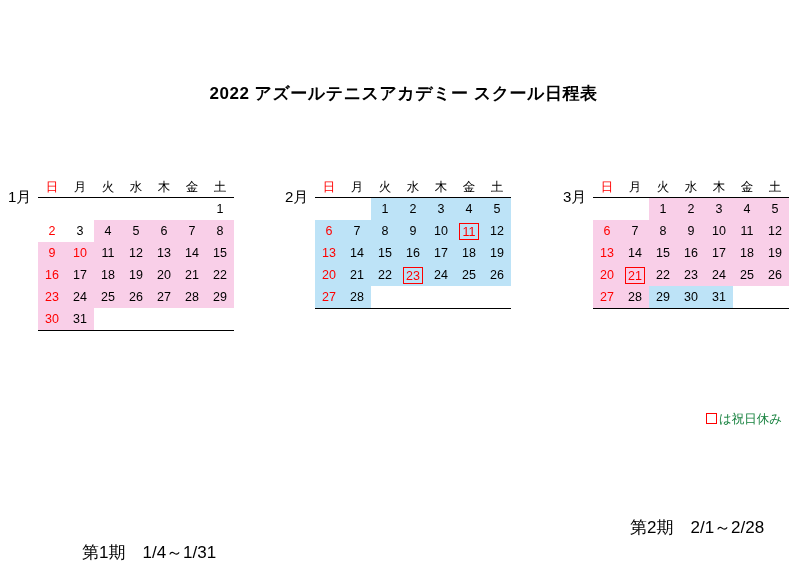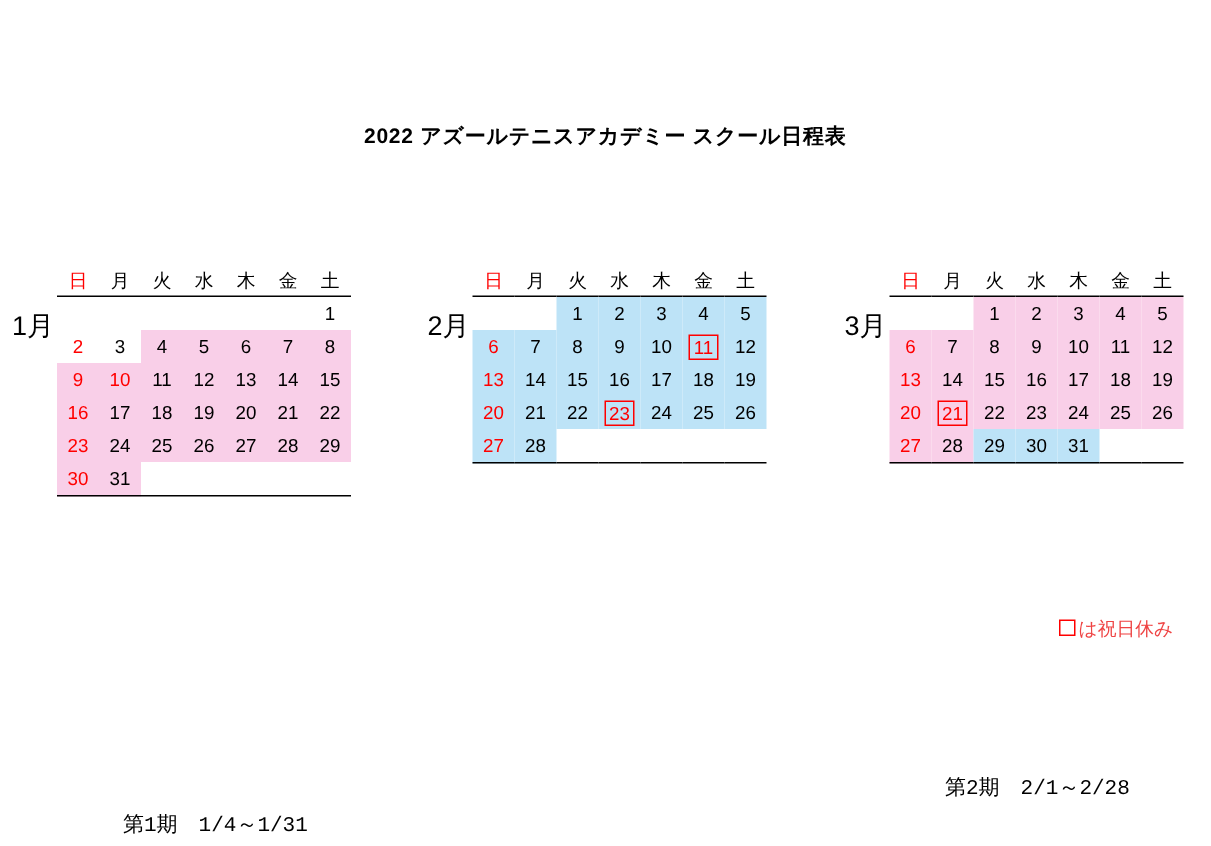--- a/index.html
+++ b/index.html
@@ -14,37 +14,37 @@
     color: #000000;
     position: relative;
     overflow: hidden;
   }
   #title {
     position: absolute;
     top: 82px;
     left: 0;
     width: 807px;
     text-align: center;
-    font-size: 14px;
+    font-size: 17px;
     font-weight: bold;
     letter-spacing: 0.5px;
   }
   .cal {
     position: absolute;
     font-size: 12.5px;
   }
   .cal-1 { left: 8px;  top: 178px; }
   .cal-2 { left: 285px; top: 178px; }
   .cal-3 { left: 563px; top: 178px; }
 
   .month-label {
     position: absolute;
     left: 0;
-    top: 27px;
-    font-size: 18px;
+    top: 10px;
+    font-size: 15px;
     width: 34px;
     text-align: left;
   }
   table.grid {
     border-collapse: collapse;
     margin-left: 30px;
   }
   table.grid td, table.grid th {
     width: 28px;
     height: 22px;
@@ -70,33 +70,32 @@
     border: 1.4px solid #ff0000;
     color: #ff0000;
     width: 20px;
     height: 17px;
     line-height: 17px;
     text-align: center;
     box-sizing: border-box;
   }
   .term {
     position: absolute;
-    font-size: 14px;
+    font-size: 17px;
     white-space: pre;
-    font-family: Liberation Mono, monospace;
   }
   .term-1 { left: 74px;  top: 363px; }
   .term-2 { left: 345px; top: 338px; }
 
   .legend {
     position: absolute;
     left: 706px;
     top: 411px;
     font-size: 12.5px;
-    color: #ef4444;
+    color: #15803d;
     white-space: nowrap;
   }
   .legend .sq {
     display: inline-block;
     width: 11px;
     height: 11px;
     border: 1.4px solid #ff0000;
     margin-right: 2px;
     vertical-align: -1px;
     box-sizing: border-box;

